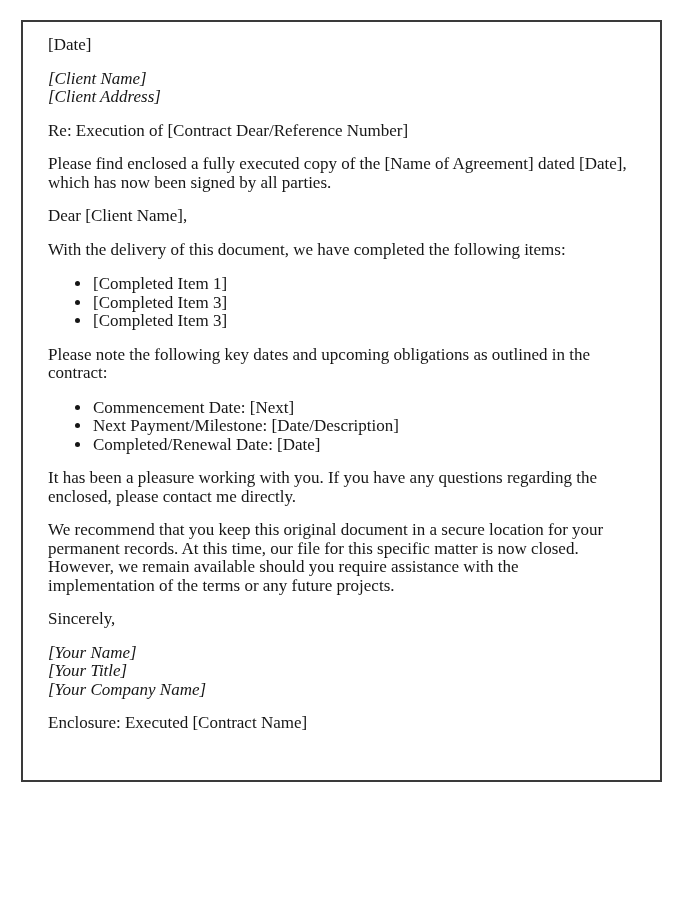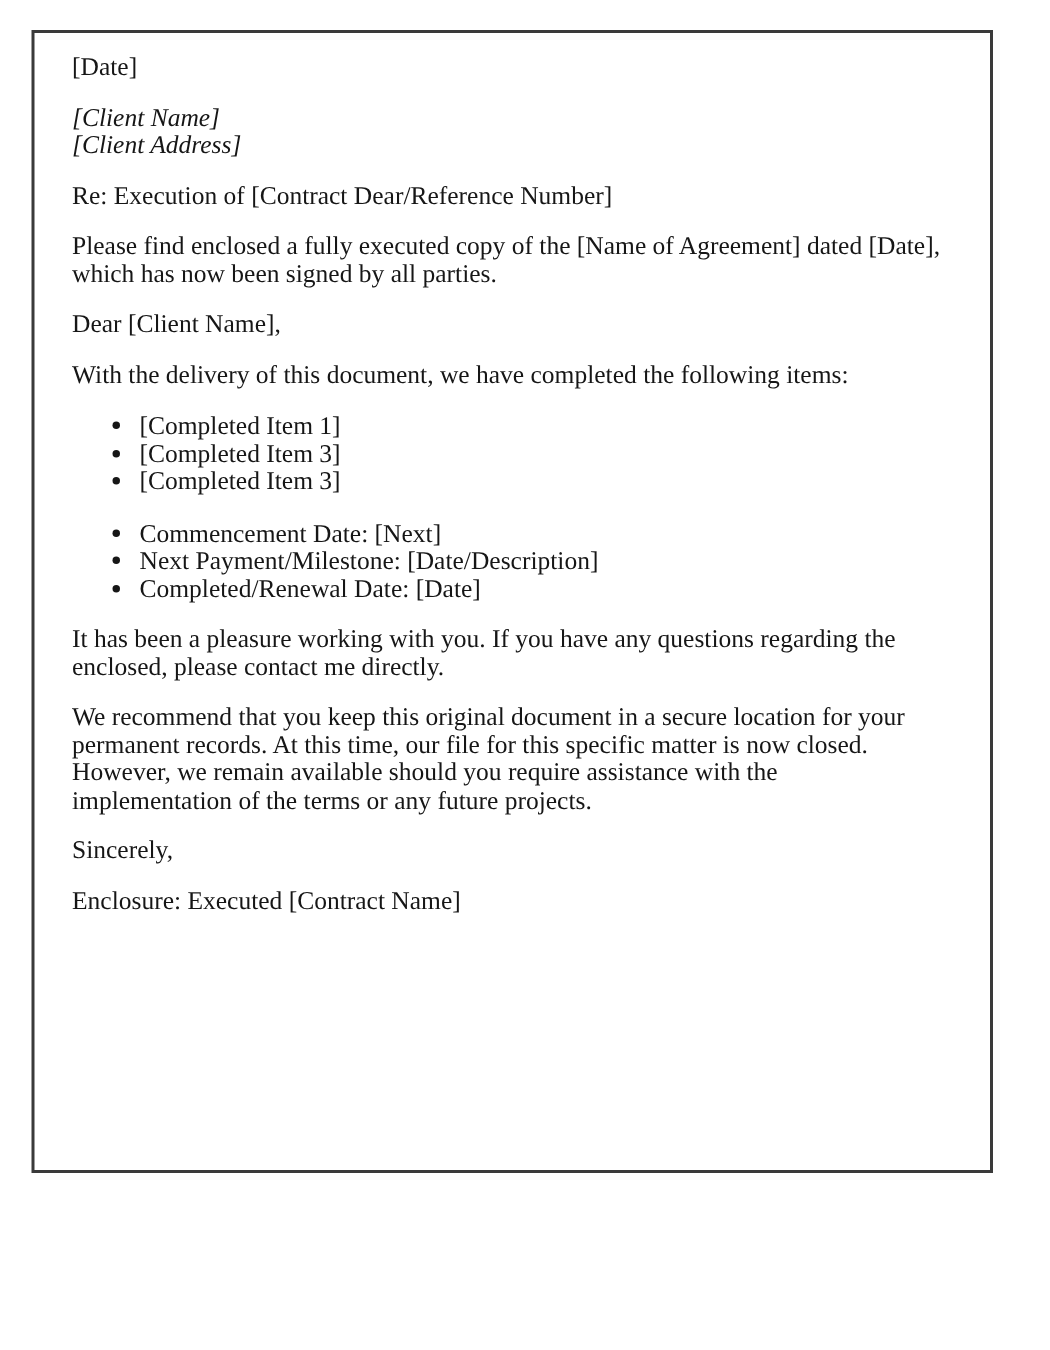--- a/index.html
+++ b/index.html
@@ -68,29 +68,35 @@
   <p class="para">Dear [Client Name],</p>
 
   <p class="para">With the delivery of this document, we have completed the following items:</p>
 
   <ul class="letter-list">
     <li>[Completed Item 1]</li>
     <li>[Completed Item 3]</li>
     <li>[Completed Item 3]</li>
   </ul>
 
+  <p class="para">Please note the following key dates and upcoming obligations as outlined in the contract:</p>
 
   <ul class="letter-list">
     <li>Commencement Date: [Next]</li>
     <li>Next Payment/Milestone: [Date/Description]</li>
     <li>Completed/Renewal Date: [Date]</li>
   </ul>
 
   <p class="para">It has been a pleasure working with you. If you have any questions regarding the enclosed, please contact me directly.</p>
 
   <p class="para">We recommend that you keep this original document in a secure location for your permanent records. At this time, our file for this specific matter is now closed. However, we remain available should you require assistance with the implementation of the terms or any future projects.</p>
 
   <p class="para">Sincerely,</p>
 
+  <div class="block">
+    <span class="line">[Your Name]</span>
+    <span class="line">[Your Title]</span>
+    <span class="line">[Your Company Name]</span>
+  </div>
 
   <p class="para">Enclosure: Executed [Contract Name]</p>
 
 </div>
 
 </body></html>

